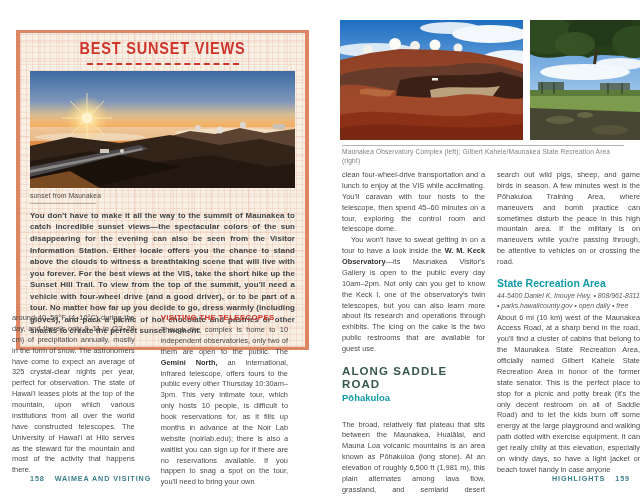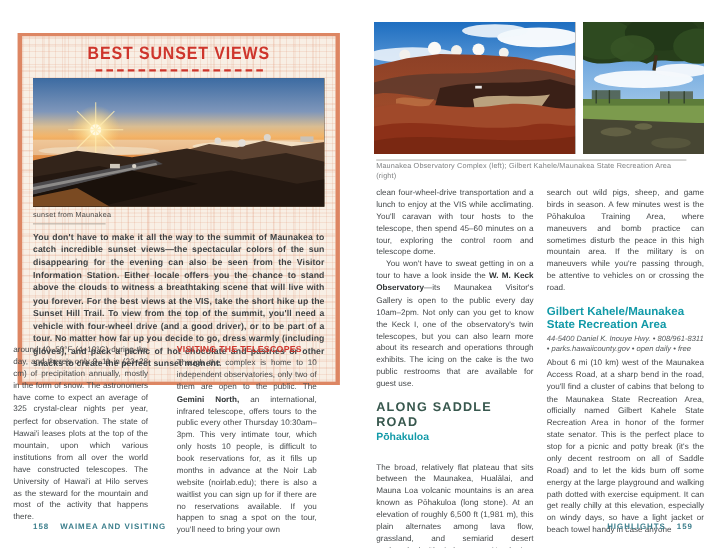--- a/index.html
+++ b/index.html
@@ -230,21 +230,20 @@
       <div class="rp-col">
         <p class="body-text">clean four-wheel-drive transportation and a lunch to enjoy at the VIS while acclimating. You'll caravan with tour hosts to the telescope, then spend 45–60 minutes on a tour, exploring the control room and telescope dome.</p>
         <p class="body-text indent"><span>You won't have to sweat getting in on a tour to have a look inside the </span><b class="inline">W. M. Keck Observatory</b><span>—its Maunakea Visitor's Gallery is open to the public every day 10am–2pm. Not only can you get to know the Keck I, one of the observatory's twin telescopes, but you can also learn more about its research and operations through exhibits. The icing on the cake is the two public restrooms that are available for guest use.</span></p>
         <div class="section-heading">ALONG SADDLE ROAD</div>
         <div class="sub-heading">Pōhakuloa</div>
         <p class="body-text">The broad, relatively flat plateau that sits between the Maunakea, Hualālai, and Mauna Loa volcanic mountains is an area known as Pōhakuloa (long stone). At an elevation of roughly 6,500 ft (1,981 m), this plain alternates among lava flow, grassland, and semiarid desert pockmarked with cinder cones. Nearby is a game management area where hunters</p>
       </div>
       <div class="rp-col">
         <p class="body-text">search out wild pigs, sheep, and game birds in season. A few minutes west is the Pōhakuloa Training Area, where maneuvers and bomb practice can sometimes disturb the peace in this high mountain area. If the military is on maneuvers while you're passing through, be attentive to vehicles on or crossing the road.</p>
         <div class="teal-heading">
-          <div>Gilbert Kahele/Maunakea</div>
           <div>State Recreation Area</div>
         </div>
         <p class="info-line">44-5400 Daniel K. Inouye Hwy. • 808/961-8311 • parks.hawaiicounty.gov • open daily • free</p>
         <p class="body-text">About 6 mi (10 km) west of the Maunakea Access Road, at a sharp bend in the road, you'll find a cluster of cabins that belong to the Maunakea State Recreation Area, officially named Gilbert Kahele State Recreation Area in honor of the former state senator. This is the perfect place to stop for a picnic and potty break (it's the only decent restroom on all of Saddle Road) and to let the kids burn off some energy at the large playground and walking path dotted with exercise equipment. It can get really chilly at this elevation, especially on windy days, so have a light jacket or beach towel handy in case anyone</p>
       </div>
     </div>
 
     <div class="footer-right">
       <span>HIGHLIGHTS</span><span class="pagenum">159</span>
     </div>

